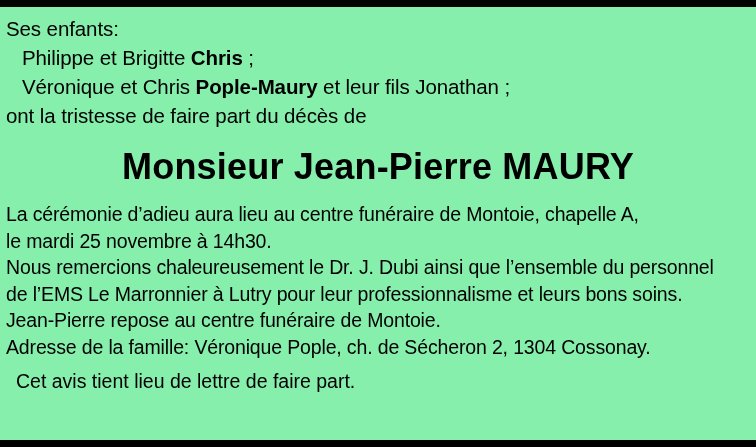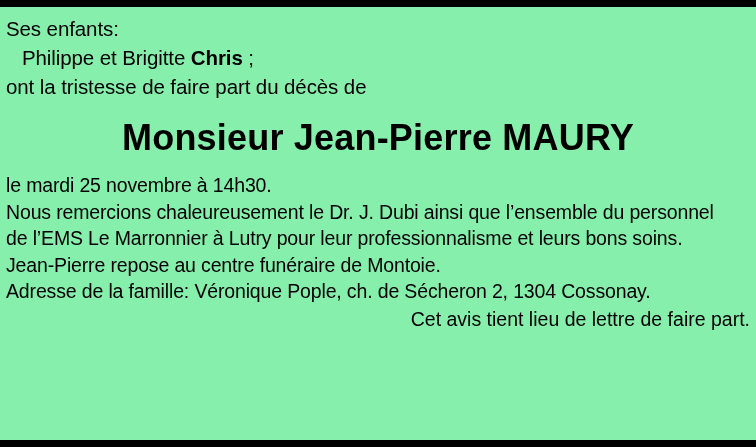--- a/index.html
+++ b/index.html
@@ -66,52 +66,54 @@
     margin-bottom: 12px;
     white-space: nowrap;
   }
   .para-line {
     font-size: 19.5px;
     line-height: 26.5px;
     white-space: nowrap;
     letter-spacing: -0.15px;
   }
   .closing {
-    text-align: right;
+    text-align: left;
     font-size: 19.5px;
     line-height: 26.5px;
     white-space: nowrap;
     padding-left: 10px;
-    margin-top: 1px;
+    margin-top: 8px;
   }
   sup {
     font-size: 0.62em;
     vertical-align: super;
     line-height: 0;
   }
 </style>
 </head>
 <body>
 
 <div class="notice">
 
   <div class="rule-top"></div>
 
   <div class="body-wrap">
 
     <div class="line">Ses enfants:</div>
 
     <div class="line indent"><span>Philippe et Brigitte </span><span class="bold">Chris</span><span> ;</span></div>
 
+    <div class="line indent"><span>Véronique et Chris </span><span class="bold">Pople-Maury</span><span> et leur fils Jonathan ;</span></div>
 
     <div class="line">ont la tristesse de faire part du décès de</div>
 
     <div class="deceased-name">Monsieur Jean-Pierre MAURY</div>
 
 
+    <div class="para-line">La cérémonie d’adieu aura lieu au centre funéraire de Montoie, chapelle A,</div>
     <div class="para-line">le mardi 25 novembre à 14h30.</div>
     <div class="para-line">Nous remercions chaleureusement le Dr. J. Dubi ainsi que l’ensemble du personnel</div>
     <div class="para-line">de l’EMS Le Marronnier à Lutry pour leur professionnalisme et leurs bons soins.</div>
     <div class="para-line">Jean-Pierre repose au centre funéraire de Montoie.</div>
     <div class="para-line">Adresse de la famille: Véronique Pople, ch. de Sécheron 2, 1304 Cossonay.</div>
 
     <div class="closing">Cet avis tient lieu de lettre de faire part.</div>
 
   </div>
 

